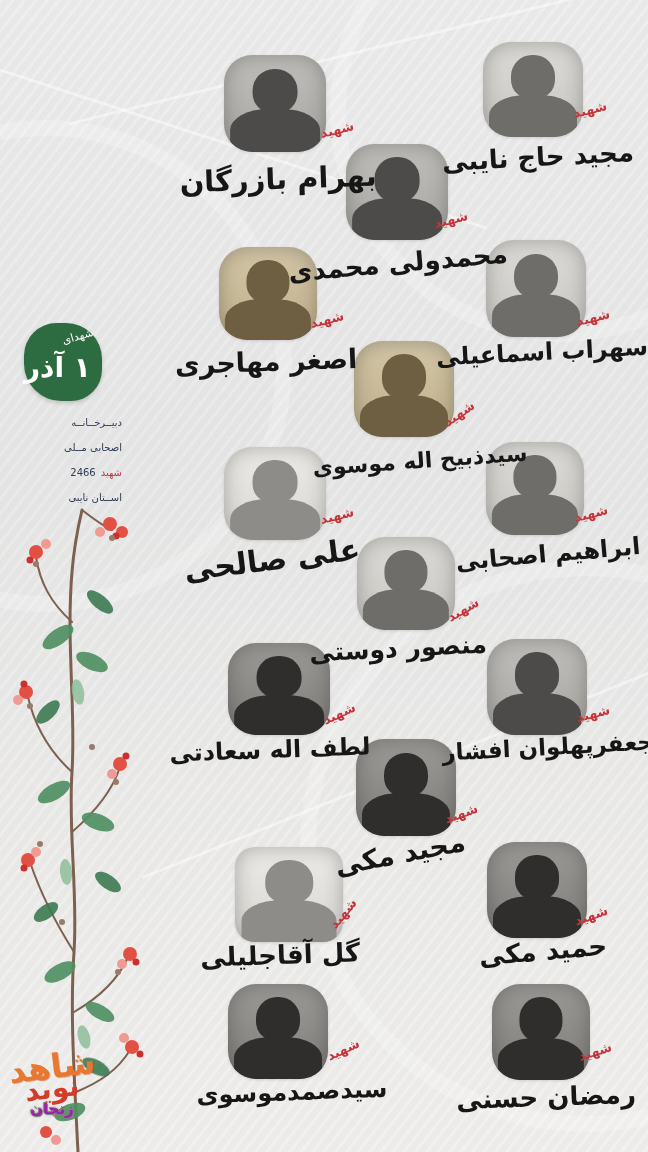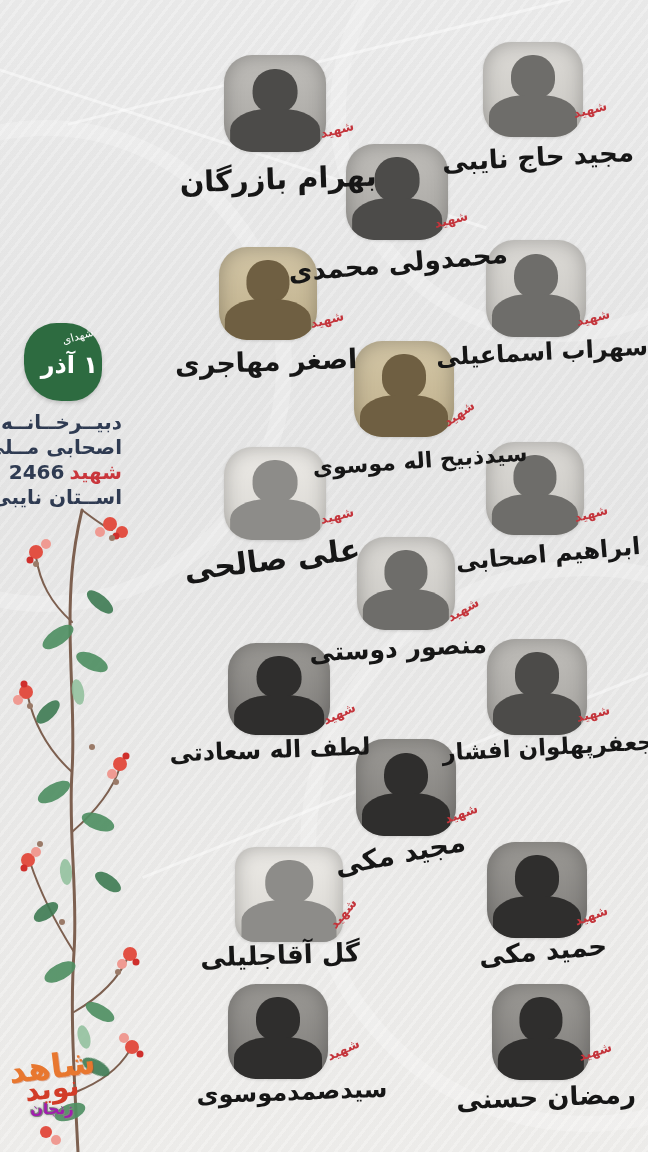--- a/index.html
+++ b/index.html
@@ -50,26 +50,26 @@
   }
 
   
   .badge{
     position:absolute;left:24px;top:323px;width:78px;height:78px;z-index:3;
     background:#2d6b40;border-radius:42% 46% 40% 48%;
     box-shadow:0 2px 4px rgba(0,0,0,0.18);
     color:#fff;
   }
   .badge-top{position:absolute;right:8px;top:7px;font-size:11px;transform:rotate(-16deg);}
-  .badge-main{position:absolute;left:0;right:4px;top:28px;text-align:right;font-size:24px;font-weight:bold;}
+  .badge-main{position:absolute;left:0;right:4px;top:28px;text-align:left;font-size:28px;font-weight:bold;}
 
   
   .sec{
     position:absolute;left:12px;top:410px;width:110px;z-index:3;
-    color:#2f3b52;font-size:20px;font-weight:bold;text-align:left;line-height:25px;
+    color:#2f3b52;font-size:10px;font-weight:normal;text-align:right;line-height:25px;
   }
   .sec-line{white-space:nowrap;}
   .sec-line3{display:flex;direction:ltr;justify-content:flex-end;gap:5px;white-space:nowrap;}
   .sec-red{color:#c9363c;}
 
   
   .logo{position:absolute;left:4px;top:1052px;width:96px;z-index:3;text-align:center;}
   .logo-w1{font-size:33px;font-weight:bold;color:#e8772f;transform:rotate(-7deg);line-height:30px;
     text-shadow:1px 1px 0 rgba(180,60,20,0.35);}
   .logo-w2{font-size:28px;font-weight:bold;color:#d23c28;transform:rotate(-7deg);line-height:26px;margin-top:-6px;}

